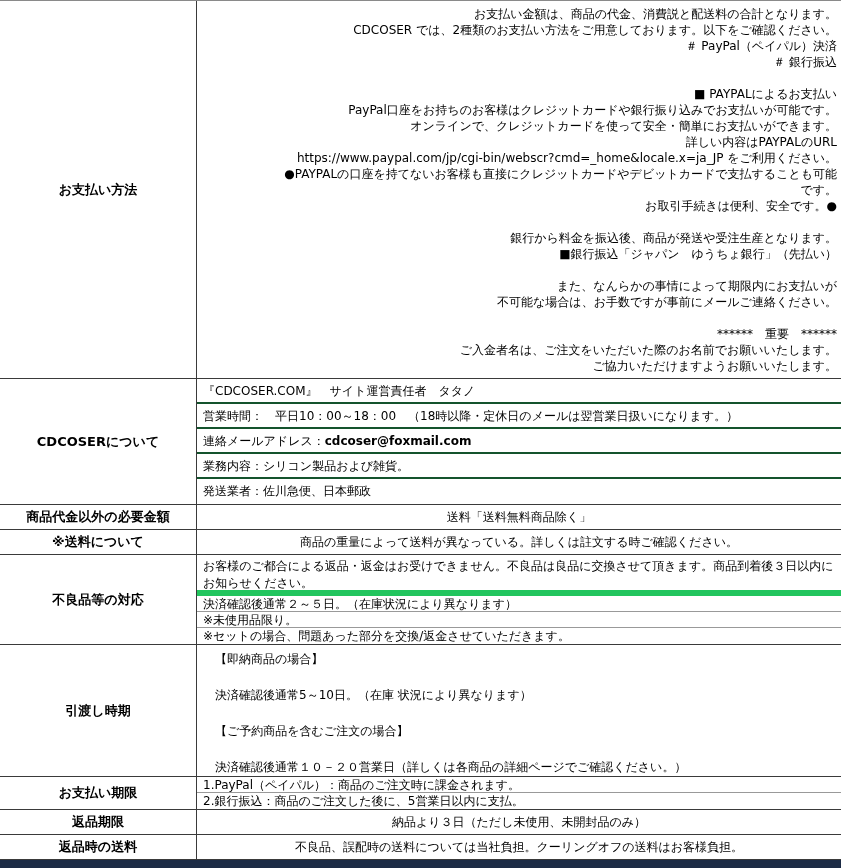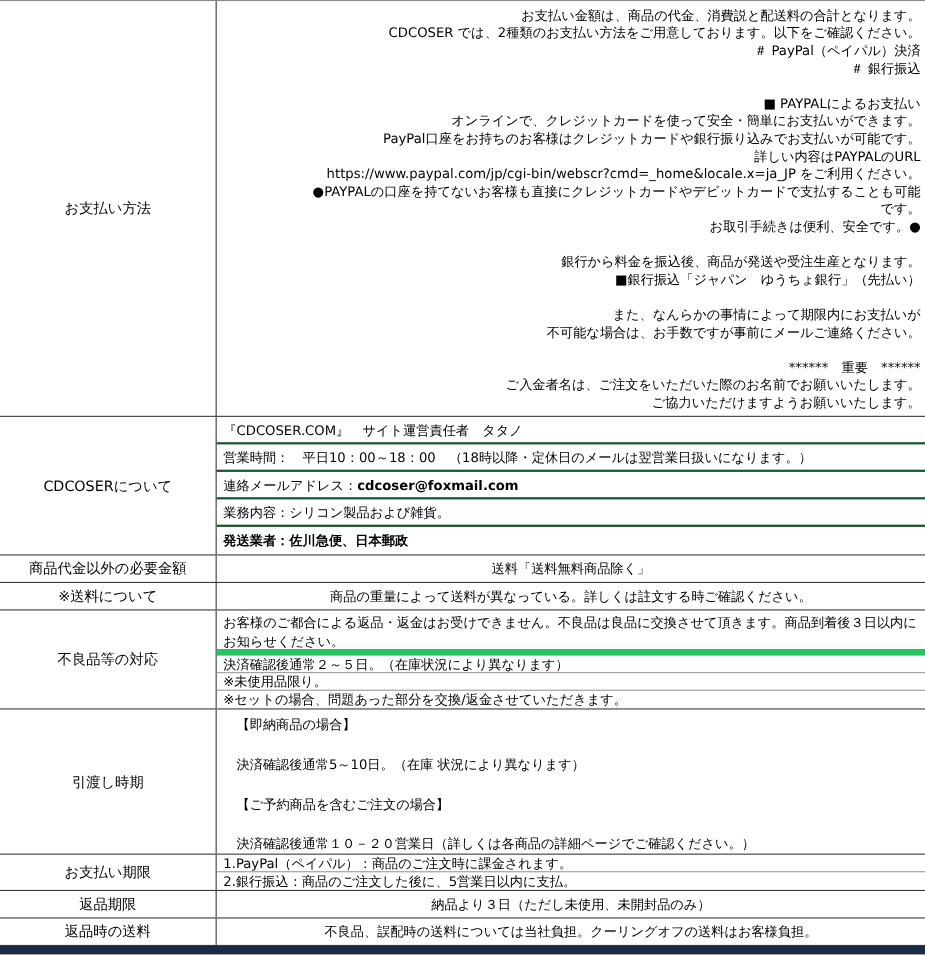--- a/index.html
+++ b/index.html
@@ -8,28 +8,28 @@
     width:841px; height:868px; overflow:hidden;
     font-family:"DejaVu Sans","Liberation Sans",sans-serif;
     font-size:12px; color:#000; display:flex; flex-direction:column;
     background:#fff;
   }
   .tbl { width:841px; border-top:1px solid #8a8a8a; }
   .row { display:flex; border-bottom:1px solid #3a3a3a; align-items:stretch; }
   .hcell {
     flex:0 0 197px; width:197px; border-right:1px solid #3a3a3a;
     display:flex; align-items:center; justify-content:center;
-    text-align:center; font-weight:normal; font-size:13px; padding:2px 4px;
+    text-align:center; font-weight:bold; font-size:13px; padding:2px 4px;
   }
   .ccell { flex:1 1 auto; min-width:0; }
   .single { padding:4px 6px; line-height:16px; white-space:nowrap; overflow:hidden;text-align:center; }
   .pay { padding:5px 4px 4px 6px;text-align:right; }
   .pl { height:16px; line-height:16px; white-space:nowrap; overflow:hidden; }
   .subrow { height:25px; padding:4px 6px 0; line-height:16px; border-bottom:2px solid #14532d; white-space:nowrap; overflow:hidden; }
-  .subrow:last-child { border-bottom:none;font-weight:bold; }
+  .subrow:last-child { border-bottom:none; }
   .wrap2 { padding:3px 6px; line-height:17px; height:41px; border-bottom:6px solid #22c55e; overflow:hidden; }
   .tight { height:16px; padding:1px 6px 0; line-height:14px; border-bottom:1px solid #999; white-space:nowrap; overflow:hidden; }
   .tight:last-child { border-bottom:none; }
   .delivery { padding:5px 6px 0;margin-left:12px; }
   .dl { height:18px; line-height:18px; white-space:nowrap; overflow:hidden; }
   .b { font-weight:bold; }
   .bottom-bar { width:100%; height:8px; margin-top:auto; }
 </style>
 </head>
 <body>
@@ -39,22 +39,22 @@
 
     <div class="row">
       <div class="hcell">お支払い方法</div>
       <div class="ccell pay">
         <div class="pl">お支払い金額は、商品の代金、消費説と配送料の合計となります。</div>
         <div class="pl">CDCOSER では、2種類のお支払い方法をご用意しております。以下をご確認ください。</div>
         <div class="pl">＃ PayPal（ペイパル）決済</div>
         <div class="pl">＃ 銀行振込</div>
         <div class="pl"></div>
         <div class="pl">■ PAYPALによるお支払い</div>
+        <div class="pl">PayPal口座をお持ちのお客様はクレジットカードや銀行振り込みでお支払いが可能です。</div>
         <div class="pl">オンラインで、クレジットカードを使って安全・簡単にお支払いができます。</div>
-        <div class="pl">PayPal口座をお持ちのお客様はクレジットカードや銀行振り込みでお支払いが可能です。</div>
         <div class="pl">詳しい内容はPAYPALのURL</div>
         <div class="pl">https://www.paypal.com/jp/cgi-bin/webscr?cmd=_home&amp;locale.x=ja_JP をご利用ください。</div>
         <div class="pl">●PAYPALの口座を持てないお客様も直接にクレジットカードやデビットカードで支払することも可能</div>
         <div class="pl">です。</div>
         <div class="pl">お取引手続きは便利、安全です。●</div>
         <div class="pl"></div>
         <div class="pl">銀行から料金を振込後、商品が発送や受注生産となります。</div>
         <div class="pl">■銀行振込「ジャパン　ゆうちょ銀行」（先払い）</div>
         <div class="pl"></div>
         <div class="pl">また、なんらかの事情によって期限内にお支払いが</div>

